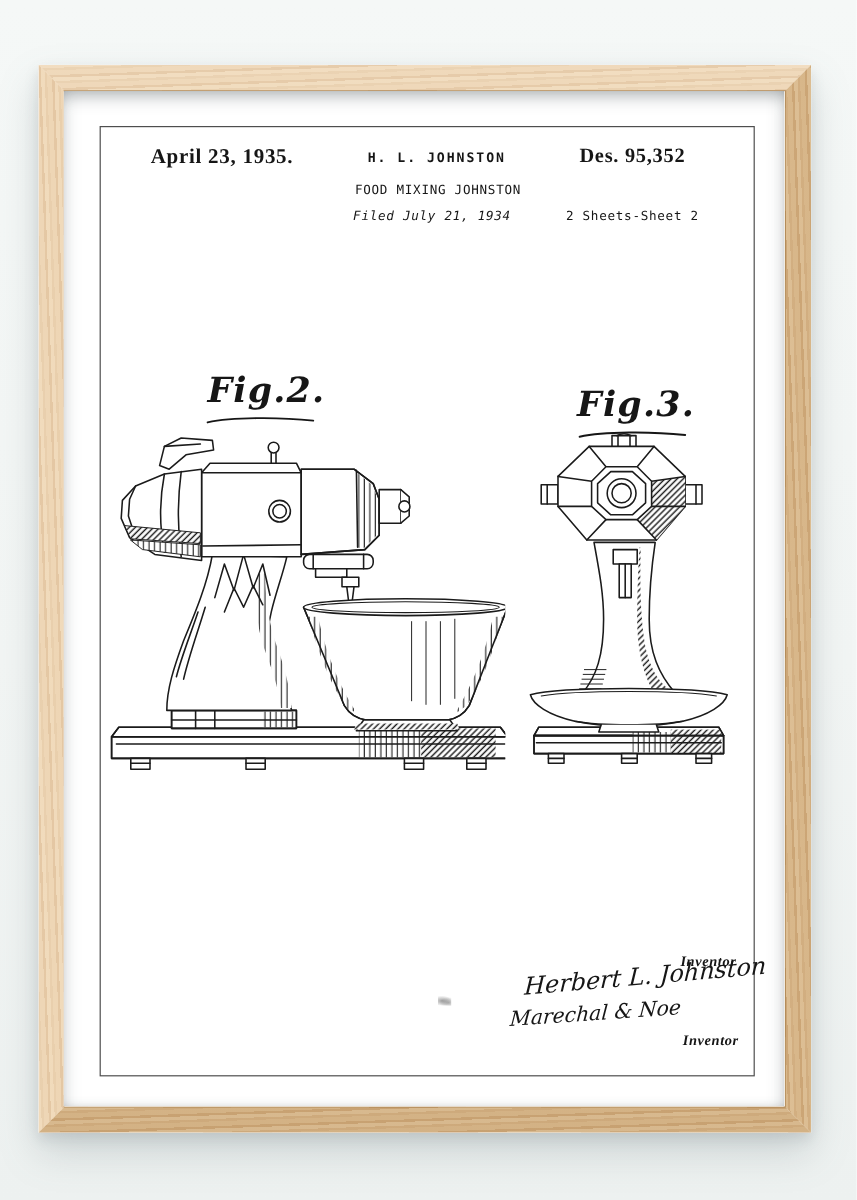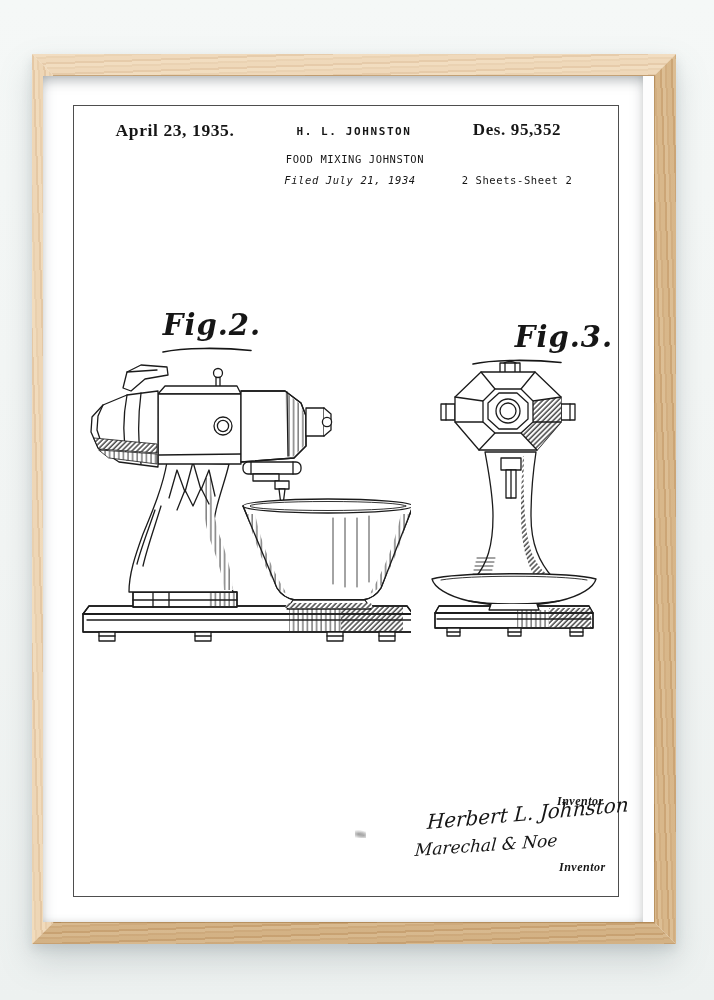--- a/index.html
+++ b/index.html
@@ -22,21 +22,21 @@
       background:
       linear-gradient(0deg,rgba(120,80,30,.18),rgba(255,255,255,0) 55%),
       repeating-linear-gradient(178deg,#eccfa6 0 3px,#e0bd90 3px 5px,#e7c79b 5px 9px,#d9b384 9px 11px);}
   .band-left{clip-path:polygon(0 0,22px 22px,22px 868px,0 890px);}
   .band-right{clip-path:polygon(644px 0,644px 890px,622px 868px,622px 22px);
       background:
       linear-gradient(270deg,rgba(120,80,30,.14),rgba(255,255,255,0) 45%),
       repeating-linear-gradient(88deg,#eccfa6 0 3px,#e0bd90 3px 5px,#e7c79b 5px 9px,#d9b384 9px 11px);}
   .frame-lip{position:absolute;left:21px;top:21px;width:600px;height:846px;
              border:1px solid rgba(160,118,66,.55);pointer-events:none;}
-  .poster{position:absolute;left:11px;top:22px;width:600px;height:846px;background:#ffffff;
+  .poster{position:absolute;left:21px;top:22px;width:600px;height:846px;background:#ffffff;
           box-shadow:inset 0 12px 14px -9px rgba(96,106,110,.55),
                      inset 0 -7px 9px -8px rgba(96,106,110,.30),
                      inset 12px 0 14px -13px rgba(96,106,110,.35),
                      inset -12px 0 14px -13px rgba(96,106,110,.35);}
   .patent-border{position:absolute;left:30px;top:29px;width:544px;height:790px;
                  border:1.5px solid #4e4e4e;}
   .txt{position:absolute;color:#161616;white-space:nowrap;}
   .center{transform:translateX(-50%);}
   .t-date{font-size:17.5px;font-weight:bold;letter-spacing:.6px;}
   .t-name{font-family:"DejaVu Sans Mono","Liberation Mono",monospace;
@@ -76,21 +76,21 @@
       <div class="txt t-name center" style="left:311px;top:49px;">H. L. JOHNSTON</div>
       <div class="txt t-mono center" style="left:312px;top:77px;">FOOD MIXING JOHNSTON</div>
       <div class="txt t-mono center" style="left:307px;top:98px;font-style:italic;">Filed July 21, 1934</div>
       <div class="txt t-des center" style="left:474px;top:44px;">Des. 95,352</div>
       <div class="txt t-mono center" style="left:474px;top:98px;">2 Sheets-Sheet 2</div>
 
       <div class="txt fig-label center" style="left:169px;top:232px;">Fig.2.</div>
       <svg class="fig-underline" style="left:118px;top:270px;" viewBox="0 0 92 8">
         <path d="M2,6 C22,1.5 62,1.5 90,4.5" fill="none" stroke="#161616" stroke-width="1.6" stroke-linecap="round"></path>
       </svg>
-      <div class="txt fig-label center" style="left:477px;top:244px;margin-left:44px;">Fig.3.</div>
+      <div class="txt fig-label center" style="left:477px;top:244px;">Fig.3.</div>
       <svg class="fig-underline" style="left:428px;top:282px;" viewBox="0 0 92 8">
         <path d="M2,6 C22,1.5 62,1.5 90,4.5" fill="none" stroke="#161616" stroke-width="1.6" stroke-linecap="round"></path>
       </svg>
 
       <svg class="art" style="left:38px;top:282px;" width="330" height="300" viewBox="0 0 330 300">
         <defs>
           <pattern id="h2" patternUnits="userSpaceOnUse" width="3.6" height="3.6" patternTransform="rotate(45)">
             <rect width="3.6" height="3.6" fill="#ffffff"></rect>
             <line x1="1" y1="0" x2="1" y2="3.6" stroke="#1b1b1b" stroke-width="1.2"></line>
           </pattern>

